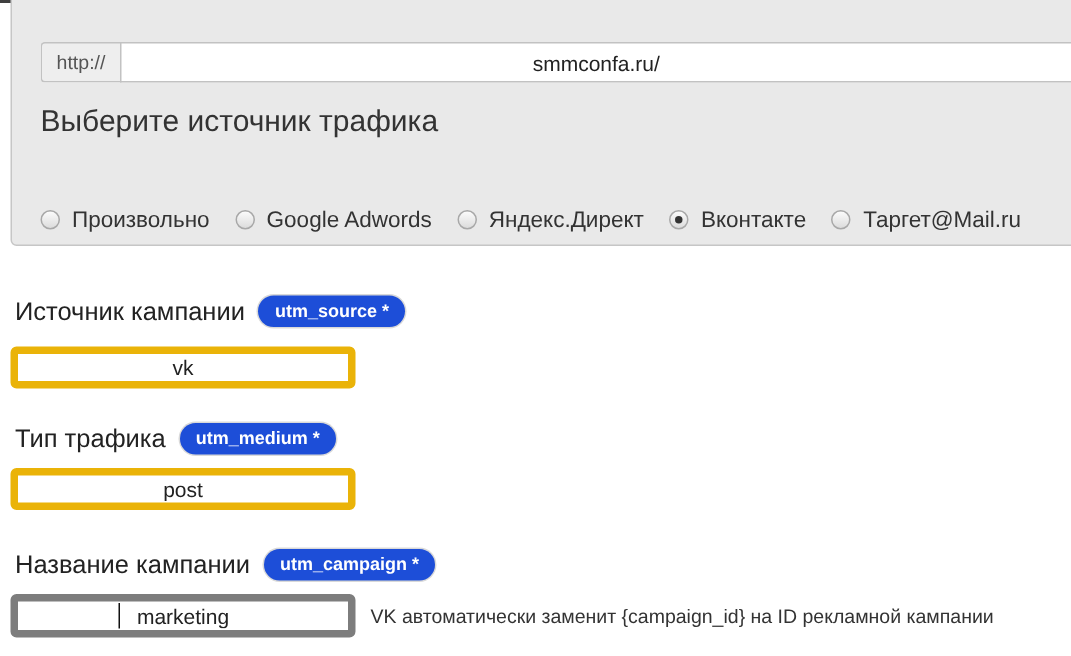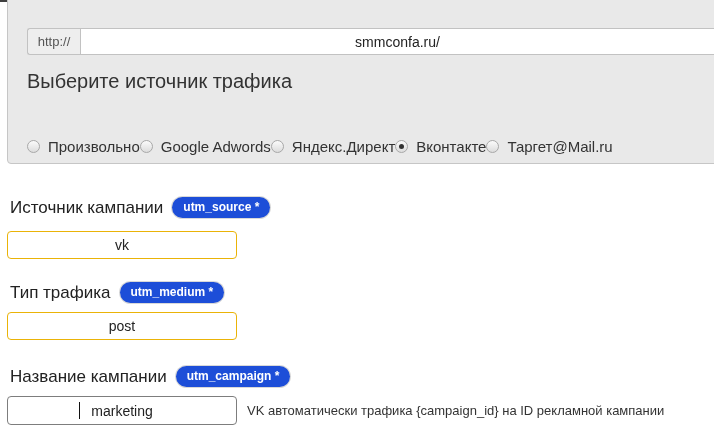--- a/index.html
+++ b/index.html
@@ -43,21 +43,21 @@
     padding:0 10px;
     font-size:14px; color:#222;
     font-family:"Liberation Sans", sans-serif;
   }
   .heading {
     position:absolute; left:27px; top:70px;
     font-size:20px; font-weight:400; color:#333;
   }
   .radio-row {
     position:absolute; left:27px; top:138px;
-    display:flex; align-items:center; 
+    display:flex; align-items:center; column-gap:17px;
     font-size:15px; color:#333;
   }
   .radio-option { display:flex; align-items:center; cursor:pointer; }
   .radio-circle {
     width:13px; height:13px; border-radius:50%;
     border:1px solid #a8a8a8;
     background:linear-gradient(#fbfbfb,#dcdcdc);
     margin-right:8px;
     position:relative;
     flex:0 0 auto;
@@ -79,21 +79,21 @@
     color:#ffffff;
     font-size:12px; font-weight:bold;
     padding:3px 11px 4px 11px;
     border-radius:11px;
     box-shadow:0 0 0 1px #d9d9d9;
     white-space:nowrap;
   }
   .text-input {
     position:absolute; left:7px; width:230px; height:28px;
     background:#ffffff;
-    border:1px solid #eab308;
+    border:5px solid #eab308;
     border-radius:4px;
     outline:none;
     padding:0 9px;
     font-size:14px; color:#222;
     font-family:"Liberation Sans", sans-serif;
   }
   .text-input.focused { border-color:#7d7d7d; }
   .label-1 { top:197px; }
   .input-1 { top:231px; }
   .label-2 { top:282px; }
@@ -159,13 +159,13 @@
 </div>
 <input class="text-input input-2" type="text" value="post" style="">
 
 <div class="field-label label-3">
   <span>Название кампании</span>
   <span class="badge">utm_campaign *</span>
 </div>
 <input class="text-input input-3 focused" type="text" value="marketing" style="">
 <div class="caret"></div>
 
-<div class="note">VK автоматически трафика {campaign_id} на ID рекламной кампании</div>
+<div class="note">VK автоматически заменит {campaign_id} на ID рекламной кампании</div>
 
 </body></html>

